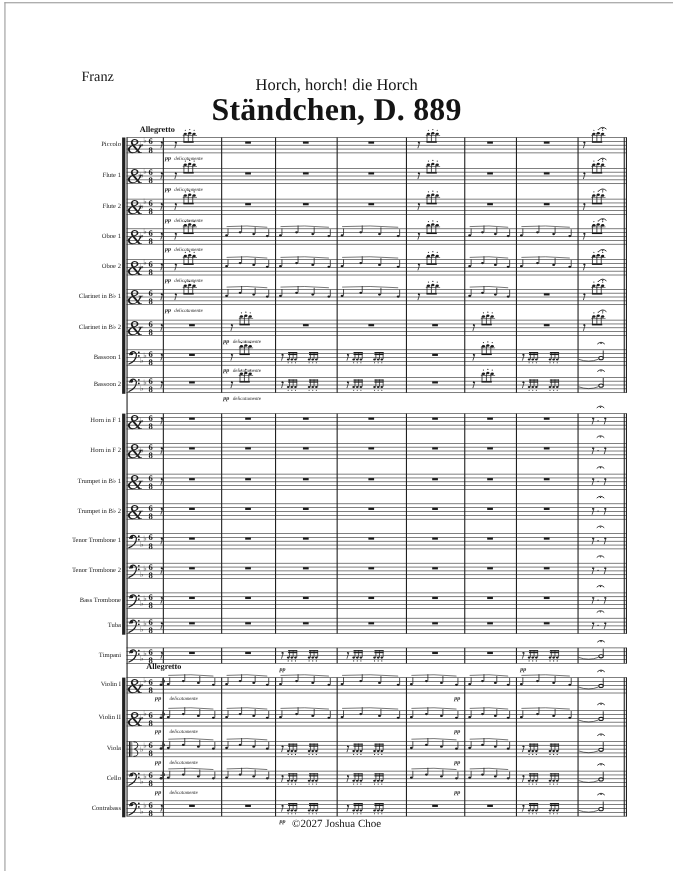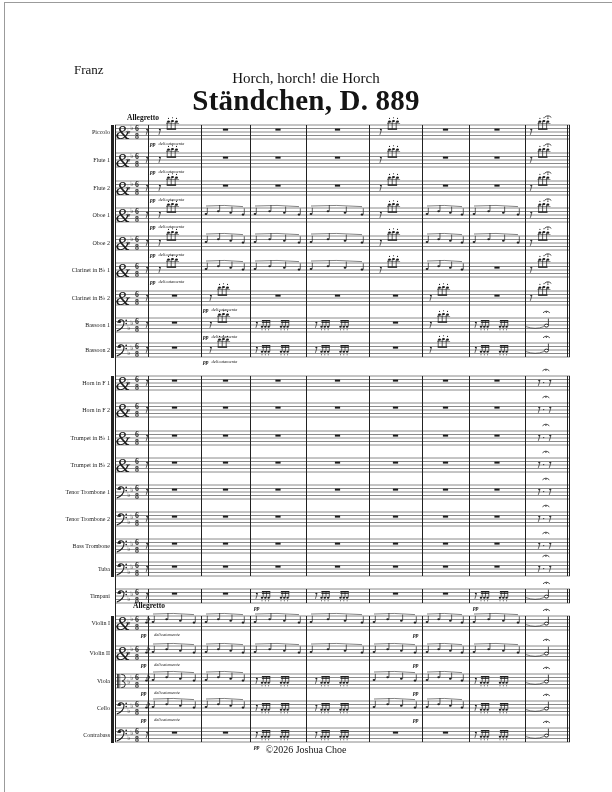--- a/index.html
+++ b/index.html
@@ -2178,14 +2178,14 @@
       <div class="vline" style="left: 201px; top: 616px; width: 0.6px; height: 126px;"></div>
       <div class="vline" style="left: 250px; top: 616px; width: 0.6px; height: 126px;"></div>
       <div class="vline" style="left: 306px; top: 616px; width: 0.6px; height: 126px;"></div>
       <div class="vline" style="left: 369px; top: 616px; width: 0.6px; height: 126px;"></div>
       <div class="vline" style="left: 422px; top: 616px; width: 0.6px; height: 126px;"></div>
       <div class="vline" style="left: 469px; top: 616px; width: 0.6px; height: 126px;"></div>
       <div class="vline" style="left: 525px; top: 616px; width: 0.6px; height: 126px;"></div>
       <div class="vline" style="left: 566.8px; top: 616px; width: 0.6px; height: 126px;"></div>
       <div class="vline" style="left: 568.6px; top: 616px; width: 1.9px; height: 126px;"></div>
     </div>
-  <div class="copyright">©2026 Joshua Choe</div>
+  <div class="copyright">©2027 Joshua Choe</div>
 </div>
 
 </body></html>

